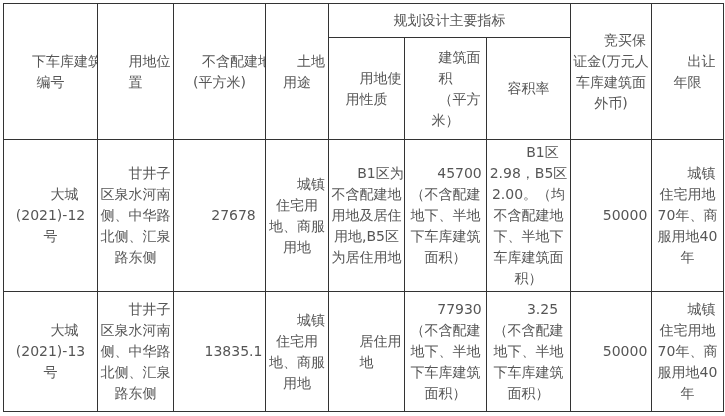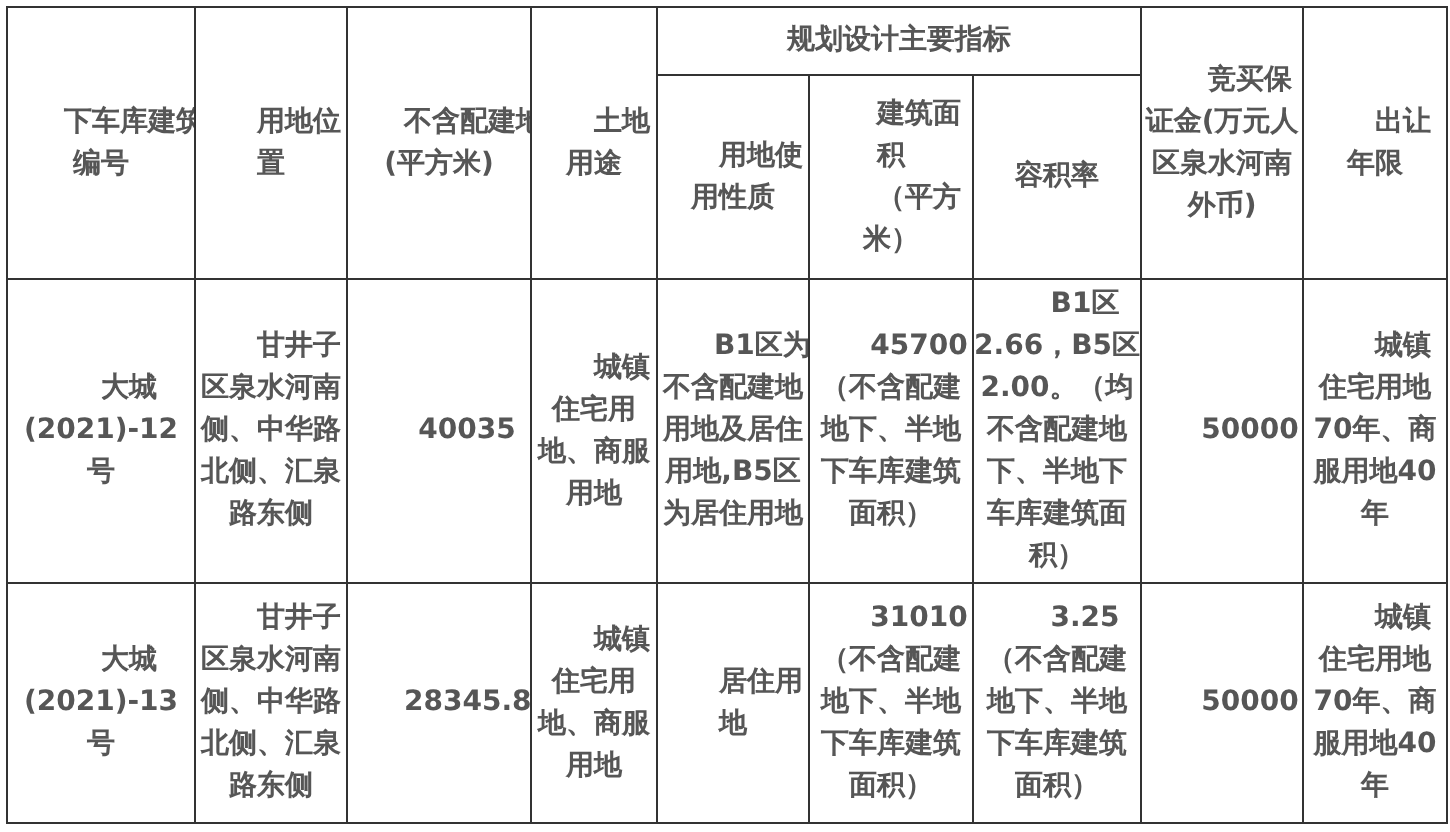--- a/index.html
+++ b/index.html
@@ -11,21 +11,21 @@
     font-family: "DejaVu Sans", sans-serif;
   }
   table.land-table {
     border-collapse: collapse;
     table-layout: fixed;
     width: 720px;
     margin: 3px 0 0 3px;
   }
   .land-table th, .land-table td {
     border: 1px solid #333333;
-    font-weight: 700;
+    font-weight: 400;
     color: #565656;
     font-size: 14px;
     line-height: 21px;
     text-align: center;
     vertical-align: middle;
     white-space: pre;
     padding: 0;
     overflow: hidden;
   }
   tr.r-span { height: 34px; }
@@ -54,21 +54,21 @@
 编号</th>
       <th rowspan="2">　　用地位
 置</th>
       <th rowspan="2">　　不含配建地
 (平方米)</th>
       <th rowspan="2">　　土地
 用途</th>
       <th colspan="3">规划设计主要指标</th>
       <th rowspan="2">　　竞买保
 证金(万元人
-区泉水河南
+车库建筑面
 外币)</th>
       <th rowspan="2">　　出让
 年限</th>
     </tr>
     <tr class="r-sub">
       <th>　　用地使
 用性质</th>
       <th>　　建筑面
 积
 　　（平方
@@ -77,37 +77,37 @@
     </tr>
     <tr class="r-d1">
       <td>　　大城
 (2021)-12
 号</td>
       <td>　　甘井子
 区泉水河南
 侧、中华路
 北侧、汇泉
 路东侧</td>
-      <td>　　40035</td>
+      <td>　　27678</td>
       <td>　　城镇
 住宅用
 地、商服
 用地</td>
       <td>　　B1区为
 不含配建地
 用地及居住
 用地,B5区
 为居住用地</td>
       <td>　　45700
 （不含配建
 地下、半地
 下车库建筑
 面积）</td>
       <td>　　B1区
-2.66，B5区
+2.98，B5区
 2.00。（均
 不含配建地
 下、半地下
 车库建筑面
 积）</td>
       <td>　　50000</td>
       <td>　　城镇
 住宅用地
 70年、商
 服用地40
@@ -115,28 +115,28 @@
     </tr>
     <tr class="r-d2">
       <td>　　大城
 (2021)-13
 号</td>
       <td>　　甘井子
 区泉水河南
 侧、中华路
 北侧、汇泉
 路东侧</td>
-      <td>　　28345.8</td>
+      <td>　　13835.1</td>
       <td>　　城镇
 住宅用
 地、商服
 用地</td>
       <td>　　居住用
 地</td>
-      <td>　　31010
+      <td>　　77930
 （不含配建
 地下、半地
 下车库建筑
 面积）</td>
       <td>　　3.25
 （不含配建
 地下、半地
 下车库建筑
 面积）</td>
       <td>　　50000</td>

